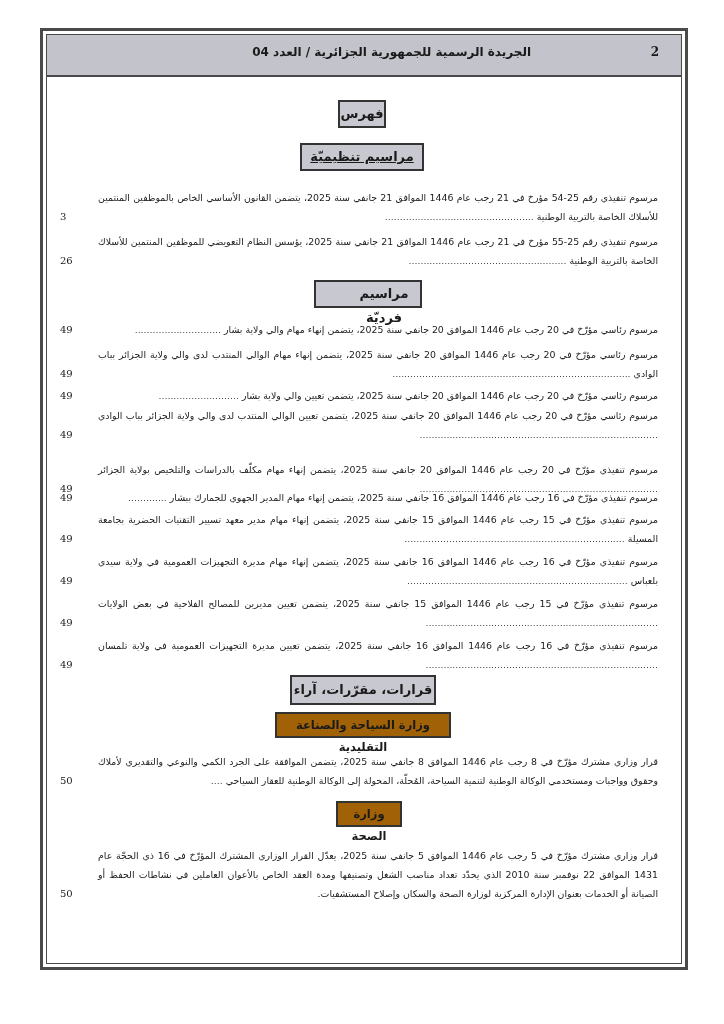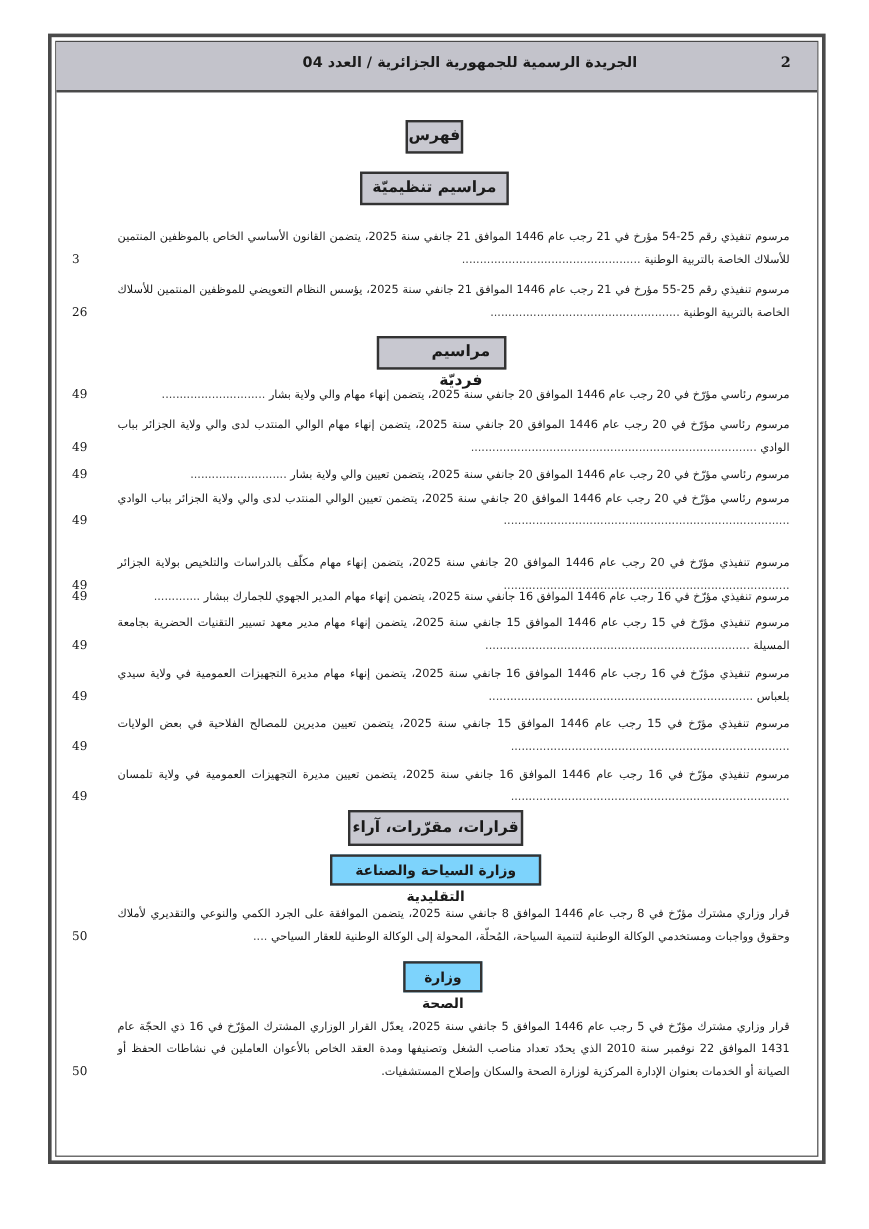--- a/index.html
+++ b/index.html
@@ -12,21 +12,21 @@
   .header { position:absolute; left:0; top:0; right:0; height:40px;
          background:#c3c3cb; border-bottom:2px solid #4a4a4a; direction:rtl; }
   .hdr-pagenum { position:absolute; right:22px; top:10px; font-family:"DejaVu Serif", serif;
          font-weight:bold; font-size:12px; }
   .hdr-title { position:absolute; right:150px; top:10px; font-weight:bold; font-size:12px; white-space:nowrap; }
   .hdr-date { position:absolute; left:8px; top:2px; font-weight:bold; font-size:11px; line-height:17px; text-align:right; }
   .title-box { position:absolute; background:#c8c8d0; border:2px solid #333; box-sizing:border-box;
          font-weight:bold; text-align:center; direction:rtl; }
   .title-box::after { content:""; position:absolute; left:-5px; top:-5px; right:-5px; bottom:-5px;
          border:0; }
-  .sub-box { position:absolute; background:#7dd3fc; border:2px solid #333; box-sizing:border-box;
+  .sub-box { position:absolute; background:#a16207; border:2px solid #333; box-sizing:border-box;
          font-weight:bold; text-align:center; direction:rtl; }
   .entry { position:absolute; left:58px; width:600px; direction:rtl; font-size:9.4px; line-height:19px; }
   .entry .text { display:block; padding-left:40px; text-align:justify; }
   .entry .dots { color:#444; letter-spacing:1px; }
   .entry .pg { position:absolute; left:2px; bottom:0; font-family:"DejaVu Serif", serif; font-size:10px; }
 </style>
 </head>
 <body>
 
 <div class="frame-outer">
@@ -37,21 +37,21 @@
       <span class="hdr-title">الجريدة الرسمية للجمهورية الجزائرية / العدد 04</span>
     </div>
 
   </div>
 </div>
 
 <div class="title-box" style="left:338px; top:100px; width:48px; height:28px; font-size:13px; line-height:24px; border-width:2px;">
   <span>فهرس</span>
 </div>
 
-<div class="title-box" style="left:300px; top:143px; width:124px; height:28px; font-size:13px; line-height:24px;">
+<div class="title-box" style="left:300px; top:143px; width:124px; height:28px; font-size:13px; line-height:24px;text-decoration:underline;">
   <span>مراسيم تنظيميّة</span>
 </div>
 
 <div class="entry" style="top:188px;">
   <span class="text"><span>مرسوم تنفيذي رقم 25-54 مؤرخ في 21 رجب عام 1446 الموافق 21 جانفي سنة 2025، يتضمن القانون الأساسي الخاص بالموظفين المنتمين للأسلاك الخاصة بالتربية الوطنية</span> <span class="dots">..................................................</span></span>
   <span class="pg">3</span>
 </div>
 <div class="entry" style="top:232px;">
   <span class="text"><span>مرسوم تنفيذي رقم 25-55 مؤرخ في 21 رجب عام 1446 الموافق 21 جانفي سنة 2025، يؤسس النظام التعويضي للموظفين المنتمين للأسلاك الخاصة بالتربية الوطنية</span> <span class="dots">.....................................................</span></span>
   <span class="pg">26</span>

